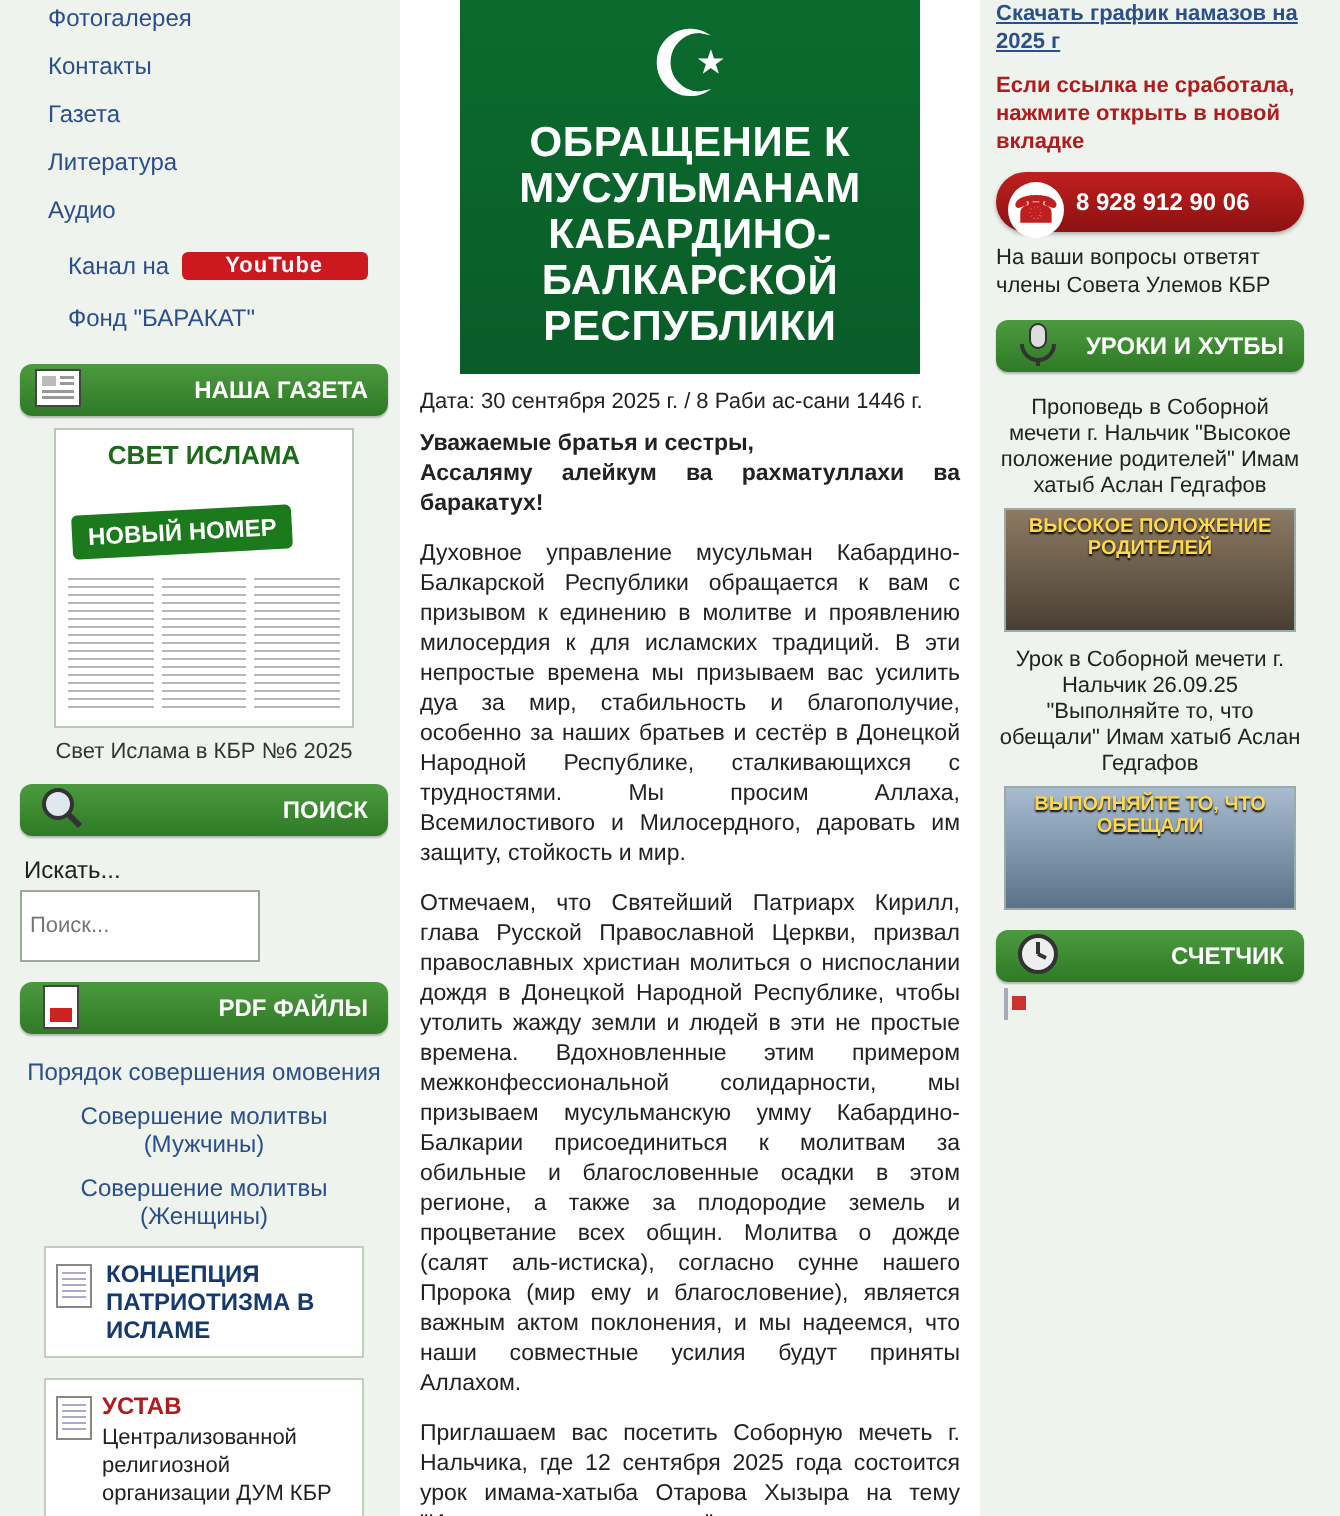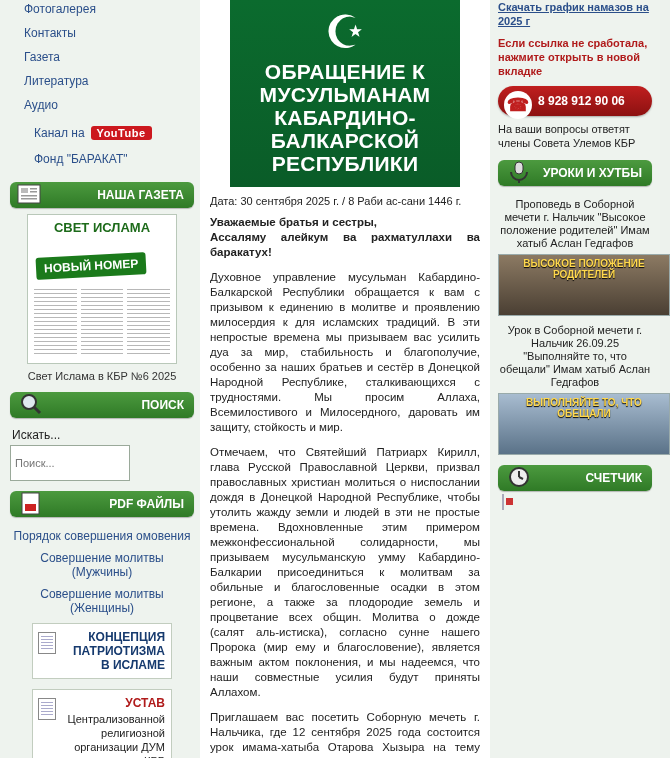--- a/index.html
+++ b/index.html
@@ -39,21 +39,21 @@
     gap: 6px;
     padding: 6px 0 6px 24px;
   }
   .yt-label { color: #2b4f8a; font-size: 12px; }
   .yt-badge {
     background: #cc181e;
     color: #fff;
     font-weight: bold;
     font-size: 11px;
     border-radius: 3px;
-    padding: 1px 6px;
+    padding: 1px 22px;
     letter-spacing: .5px;
   }
   .barakat {
     padding: 6px 0 10px 24px;
     color: #2b4f8a;
     font-size: 12px;
   }
   
   .panel { margin: 6px 0 10px 0; }
   .panel-head {
@@ -133,27 +133,27 @@
     border: 1px solid #9aa99a;
     background: #fff;
     font-size: 11px;
     padding: 2px 4px;
     color: #666;
   }
   .link-list { margin: 6px 0 0 0; padding: 0; list-style: none; text-align: center; }
   .link-list li { margin: 0 0 8px 0; }
   .link-list a { color: #2b4f8a; text-decoration: none; font-size: 12px; line-height: 14px; display: inline-block; }
   .doc-banner {
-    width: 140px;
+    width: 160px;
     margin: 4px auto 10px auto;
     border: 1px solid #c2cdbf;
     background: #fff;
     padding: 6px 6px 6px 30px;
     position: relative;
-    text-align: right;
+    text-align: left;
     font-weight: bold;
     color: #163a6e;
     font-size: 12px;
     line-height: 14px;
     min-height: 42px;
   }
   .doc-banner.red { color: #b01b1b; padding-left: 28px; }
   .doc-banner .doc-icon {
     position: absolute; left: 5px; top: 8px;
     width: 18px; height: 22px;
@@ -248,21 +248,21 @@
     color: #222;
     margin-bottom: 10px;
   }
   .lesson {
     text-align: center;
     font-size: 11px;
     line-height: 13px;
     margin: 6px 0 8px 0;
   }
   .lesson-img {
-    width: 172px; height: 62px;
+    width: 146px; height: 62px;
     margin: 4px auto;
     position: relative;
     overflow: hidden;
     border: 1px solid #9aa;
   }
   .li-b { background: linear-gradient(180deg,#8c7a63 0%, #4a3f33 100%); }
   .li-c { background: linear-gradient(180deg,#a8bcd0 0%, #5a7288 100%); }
   .lesson-img .cap {
     position: absolute; top: 3px; left: 0; right: 0;
     text-align: center;

